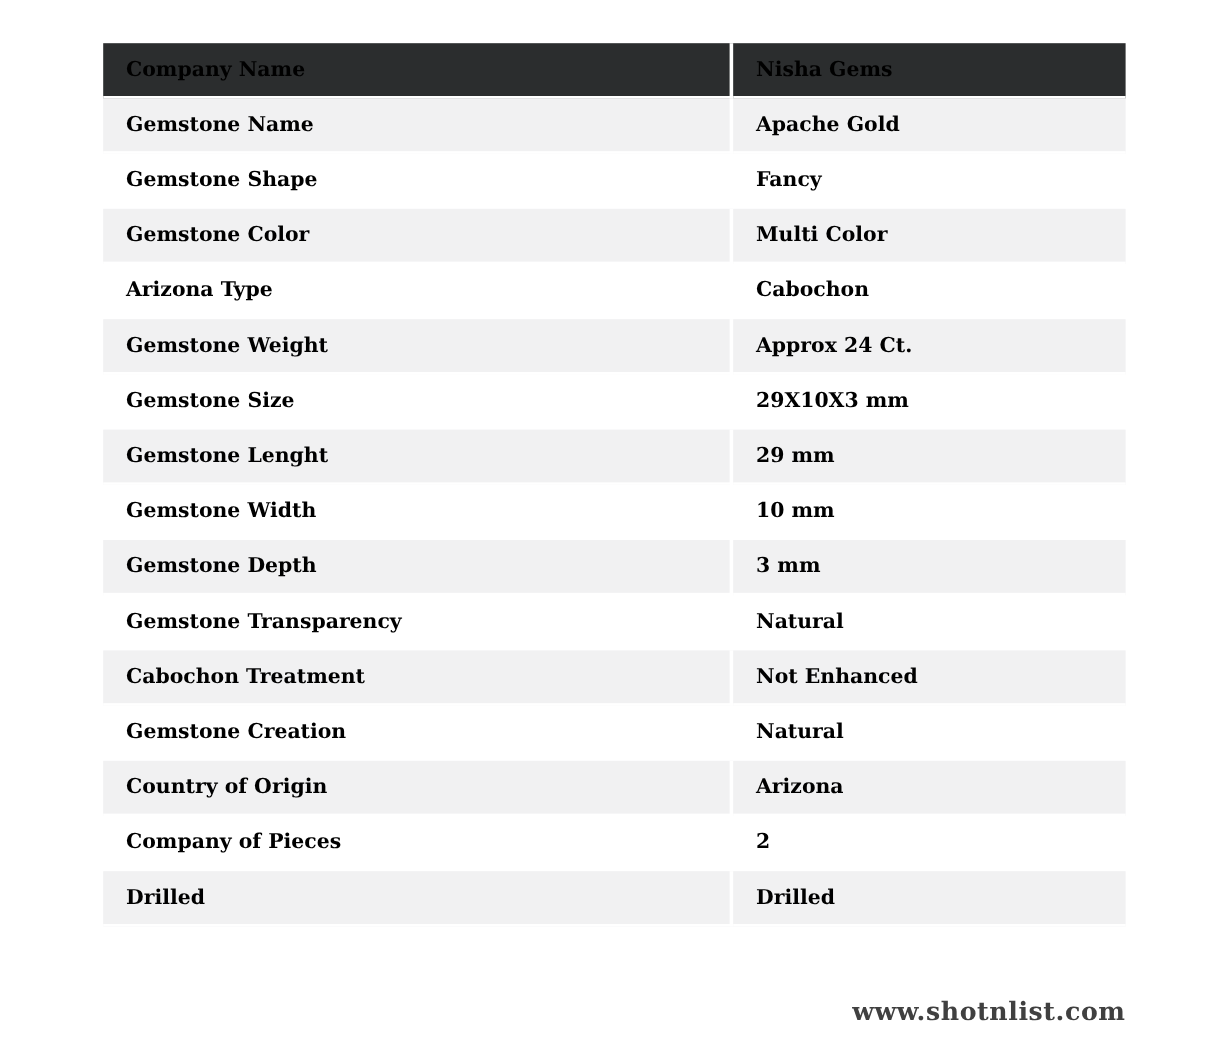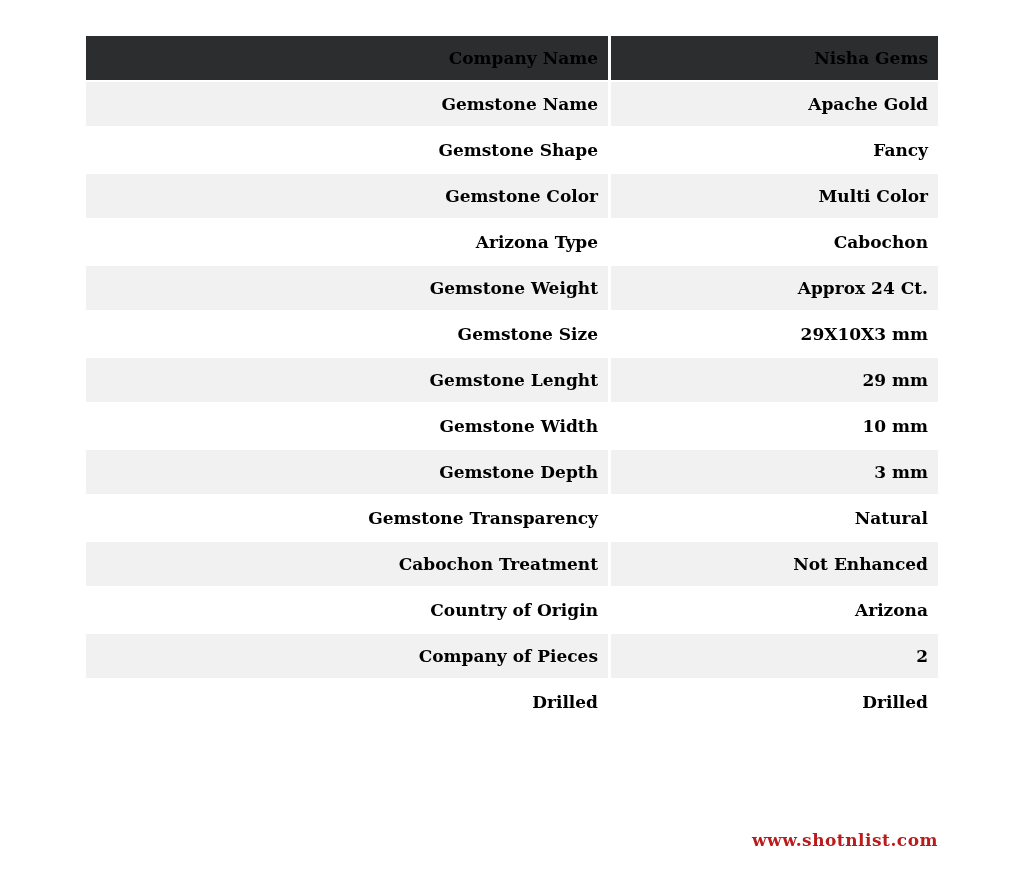--- a/index.html
+++ b/index.html
@@ -23,21 +23,21 @@
     width: 852px;
     border-collapse: separate;
     border-spacing: 0;
     table-layout: fixed;
   }
   .spec-table th,
   .spec-table td {
     font-size: 17px;
     font-weight: bold;
     color: #000000;
-    text-align: right;
+    text-align: left;
     vertical-align: middle;
     padding: 0 10px 0 19px;
     height: 46px;
     border-bottom: 2px solid #ffffff;
   }
   .spec-table th.col-label,
   .spec-table td.col-label {
     width: 525px;
     border-right: 3px solid #ffffff;
   }
@@ -49,23 +49,23 @@
   }
   .spec-table tbody tr:nth-child(even) td {
     background: #ffffff;
   }
   .watermark {
     position: absolute;
     left: 86px;
     top: 830px;
     width: 852px;
     text-align: right;
-    font-size: 17px;
+    font-size: 21px;
     font-weight: bold;
-    color: #b91c1c;
+    color: #404040;
     letter-spacing: 0.5px;
   }
 </style>
 </head>
 <body>
 
 <div class="page">
 
   <table class="spec-table">
     <thead>
@@ -113,20 +113,24 @@
       </tr>
       <tr>
         <td class="col-label">Gemstone Transparency</td>
         <td class="col-value">Natural</td>
       </tr>
       <tr>
         <td class="col-label">Cabochon Treatment</td>
         <td class="col-value">Not Enhanced</td>
       </tr>
       <tr>
+        <td class="col-label">Gemstone Creation</td>
+        <td class="col-value">Natural</td>
+      </tr>
+      <tr>
         <td class="col-label">Country of Origin</td>
         <td class="col-value">Arizona</td>
       </tr>
       <tr>
         <td class="col-label">Company of Pieces</td>
         <td class="col-value">2</td>
       </tr>
       <tr>
         <td class="col-label">Drilled</td>
         <td class="col-value">Drilled</td>

